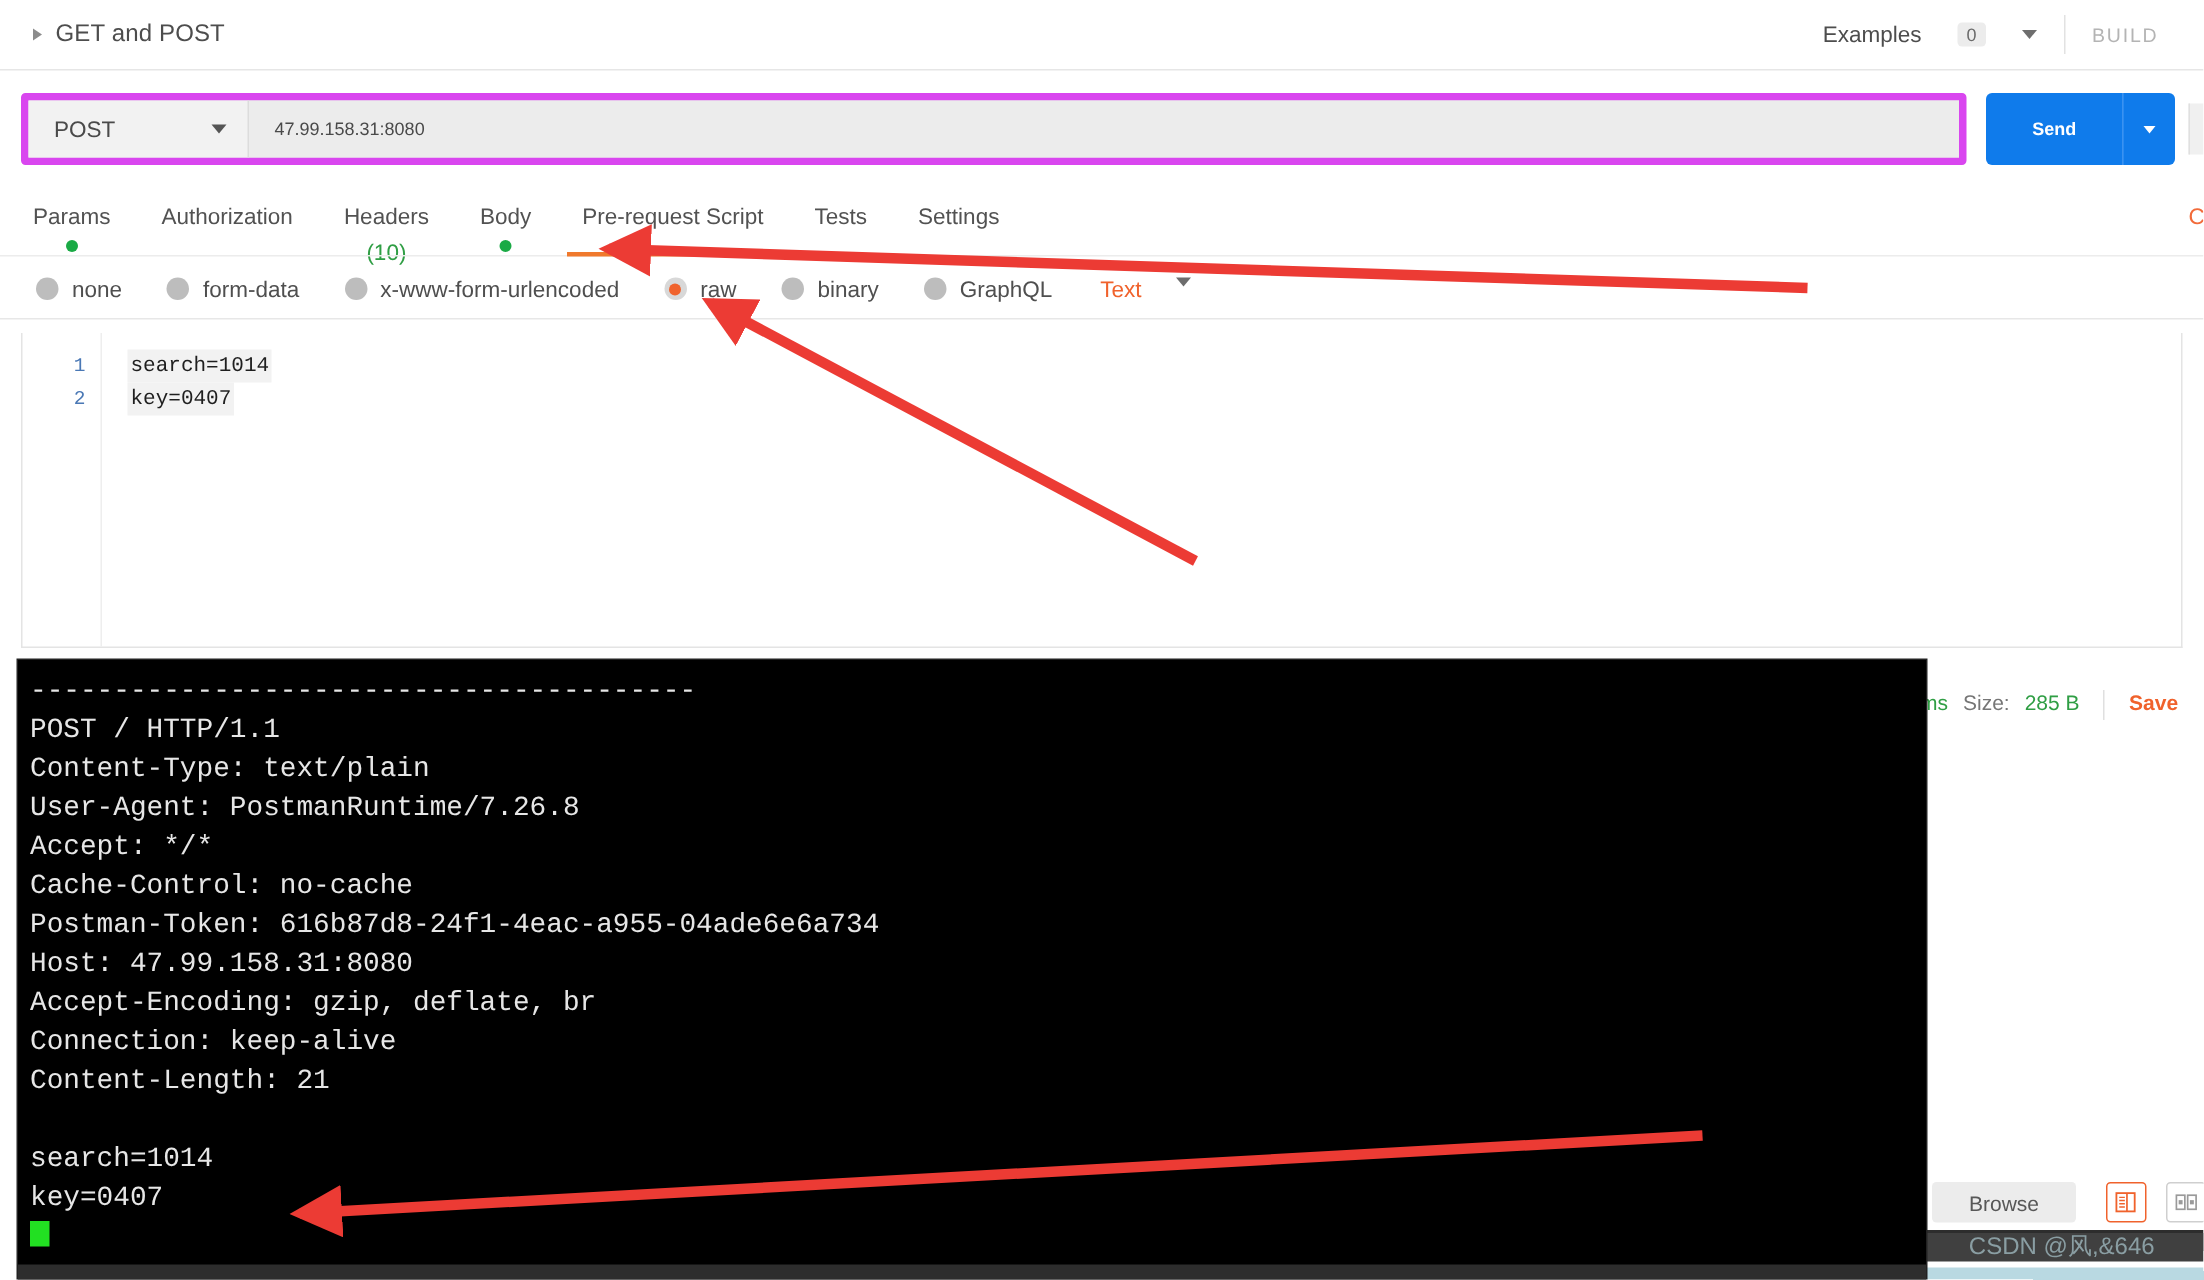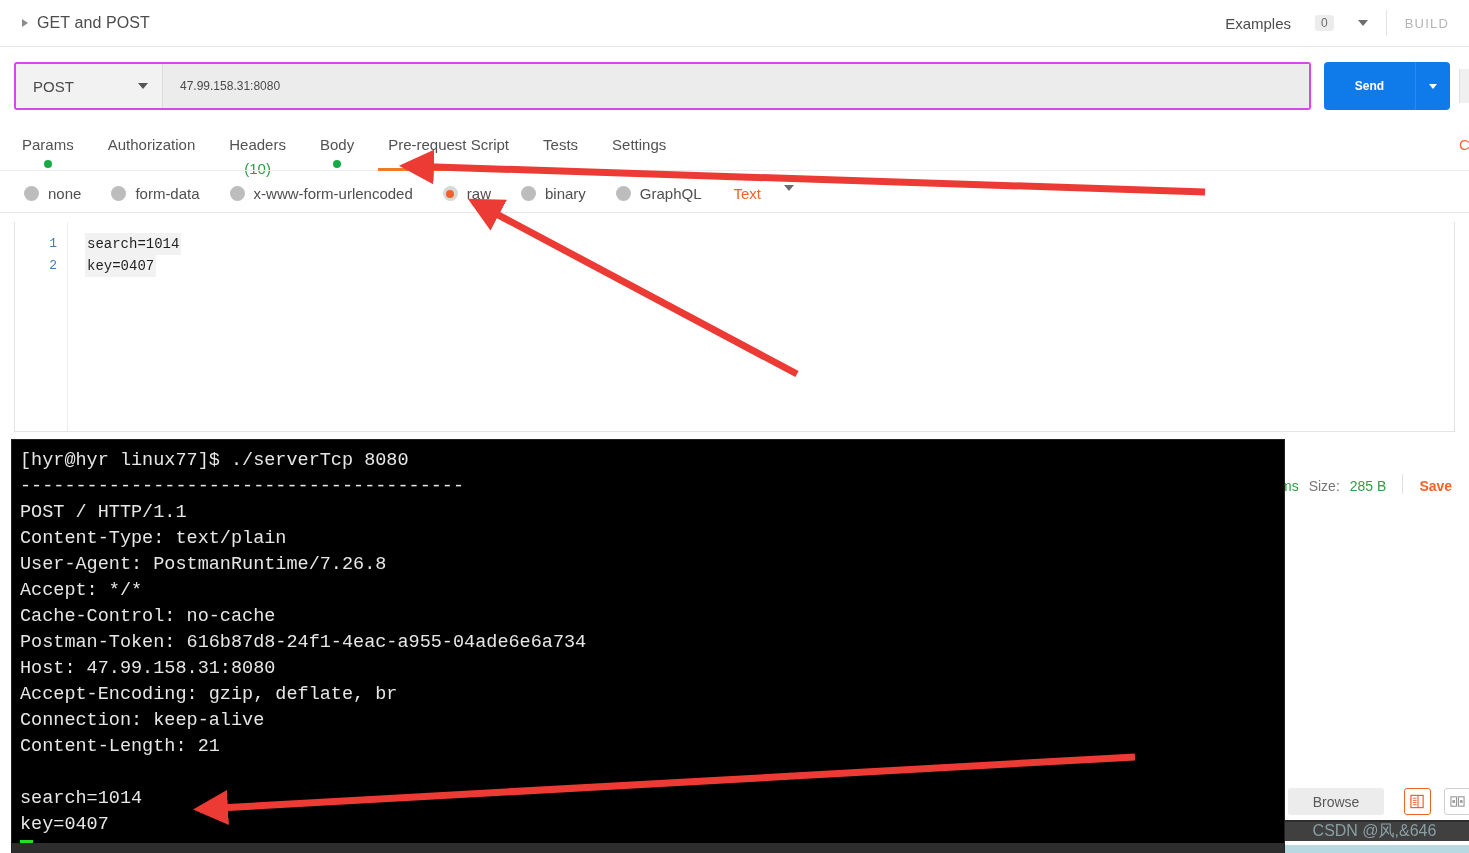--- a/index.html
+++ b/index.html
@@ -31,28 +31,28 @@
     background:#ececec; color:#6b6b6b; font-size:12px;
     border-radius:3px; padding:2px 6px; line-height:1;
   }
   .caret-down {
     width: 0; height: 0;
     border-top: 6px solid #6e6e6e;
     border-left: 5px solid transparent;
     border-right: 5px solid transparent;
   }
   .vsep { width:1px; height:26px; background:#e2e2e2; margin:0 18px; }
-  .build-btn { font-size: 13px; color:#b4b4b4; letter-spacing:1.2px; margin-right:20px; }
+  .build-btn { font-size: 13px; color:#b4b4b4; letter-spacing:1.2px; margin-right:30px; }
 
   
   .urlrow { position:absolute; left:0; top:47px; width:1469px; height:79px; }
   .method-url {
     position:absolute; left:14px; top:15px;
     width: 1297px; height: 48px;
-    border: 2px solid #d946ef; border-radius: 3px;
+    border: 5px solid #d946ef; border-radius: 3px;
     display:flex; background:#eeeeee;
   }
   .method {
     width: 147px; height: 100%;
     display:flex; align-items:center; justify-content:space-between;
     padding: 0 14px 0 17px;
     border-right: 1px solid #dcdcdc;
     background:#f2f2f2;
     font-size: 15px; color:#4a4a4a;
   }
@@ -98,21 +98,21 @@
   .tab-underline {
     position:absolute; left:378px; top:168px; width:98px; height:3px; background:#f0792c;
   }
   .tabs-divider { position:absolute; left:0; top:170px; width:1469px; height:1px; background:#ececec; }
 
   
   .bodytypes {
     position:absolute; left:0; top:175px; width:1469px; height:37px;
     display:flex; align-items:center;
   }
-  .radio-item { display:flex; align-items:center; gap:9px; margin-right:30px; font-size:15px; color:#4f4f4f; }
+  .radio-item { display:flex; align-items:flex-start; gap:9px; margin-right:30px; font-size:15px; color:#4f4f4f; }
   .radio-item:first-child { margin-left:24px; }
   .radio {
     width:15px; height:15px; border-radius:50%; background:#bdbdbd;
     display:flex; align-items:center; justify-content:center;
   }
   .radio.on { background:#d8d8d8; }
   .radio.on::after { content:""; width:8px; height:8px; border-radius:50%; background:#f0622c; }
   .text-sel { display:flex; align-items:flex-start; gap:23px; font-size:15px; color:#f0622c; margin-left:2px; }
   .text-sel .caret-down { border-top-color:#6d6d6d; }
   .bodytypes-divider { position:absolute; left:0; top:212px; width:1469px; height:1px; background:#e7e7e7; }
@@ -134,21 +134,21 @@
   .codelines { position:absolute; left:70px; top:11px; }
   .cl {
     font-family:"Liberation Mono", monospace; font-size:14px; color:#1f1f1f;
     height:22px; line-height:22px; background:#f2f2f2; display:inline-block; padding:0 2px;
   }
   .cl-row { height:22px; }
 
   
   .respstrip {
     position:absolute; left:1280px; top:460px; width:189px; height:34px;
-    display:flex; align-items:flex-end; font-size:14px; gap:10px;
+    display:flex; align-items:flex-start; font-size:14px; gap:10px;
   }
   .resp-ms { color:#2f9e44; }
   .resp-size-label { color:#767676; }
   .resp-size-val { color:#2f9e44; }
   .resp-vsep { width:1px; height:20px; background:#e0e0e0; margin:0 6px; }
   .resp-save { color:#f0622c; font-weight:bold; }
 
   
   .browse-btn {
     position:absolute; left:1288px; top:788px; width:96px; height:27px;
@@ -344,21 +344,20 @@
       <rect x="10.6" y="6.5" width="2.8" height="3" fill="#9a9a9a"></rect>
     </svg>
   </div>
   <div class="bottom-strip"></div>
   <div class="watermark">CSDN @风,&amp;646</div>
   <div class="taskbar-hint"></div>
 
   <div class="terminal">
 
     <div class="term-lines">
-      <div class="term-line">[hyr@hyr linux77]$ ./serverTcp 8080</div>
       <div class="term-line">----------------------------------------</div>
       <div class="term-line">POST / HTTP/1.1</div>
       <div class="term-line">Content-Type: text/plain</div>
       <div class="term-line">User-Agent: PostmanRuntime/7.26.8</div>
       <div class="term-line">Accept: */*</div>
       <div class="term-line">Cache-Control: no-cache</div>
       <div class="term-line">Postman-Token: 616b87d8-24f1-4eac-a955-04ade6e6a734</div>
       <div class="term-line">Host: 47.99.158.31:8080</div>
       <div class="term-line">Accept-Encoding: gzip, deflate, br</div>
       <div class="term-line">Connection: keep-alive</div>

